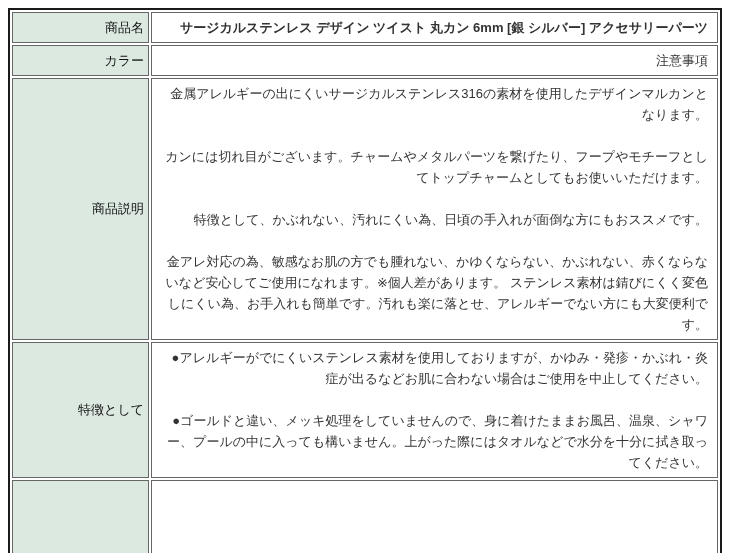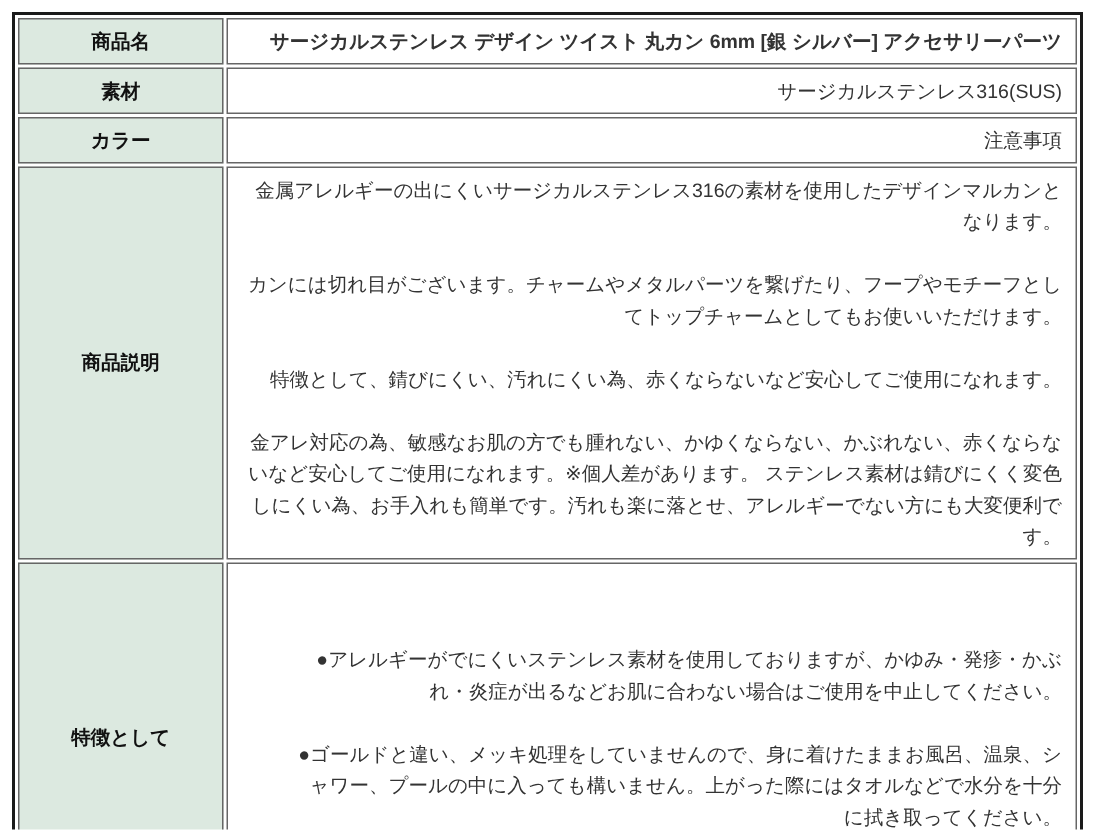--- a/index.html
+++ b/index.html
@@ -30,23 +30,23 @@
     border-spacing: 2px;
     border: 2px solid var(--outer-border);
     border-bottom-width: 3px;
     background: var(--page-bg);
   }
   table.spec th {
     width: 137px;
     background: var(--label-bg);
     border: 1px solid var(--cell-border);
     font-size: 13px;
-    font-weight: bold;
+    font-weight: normal;
     color: var(--label-text);
-    text-align: center;
+    text-align: right;
     vertical-align: middle;
     padding: 2px 4px;
   }
   table.spec td {
     border: 1px solid var(--cell-border);
     font-size: 13px;
     line-height: 21px;
     color: var(--body-text);
     text-align: right;
     vertical-align: middle;
@@ -75,37 +75,31 @@
 <div class="wrap">
   <table class="spec">
     <tbody>
         <tr>
           <th>商品名</th>
           <td>
             <p>サージカルステンレス デザイン ツイスト 丸カン 6mm [銀 シルバー] アクセサリーパーツ</p>
           </td>
         </tr>
         <tr>
-          <th>素材</th>
-          <td>
-            <p>サージカルステンレス316(SUS)</p>
-          </td>
-        </tr>
-        <tr>
           <th>カラー</th>
           <td>
             <p>注意事項</p>
           </td>
         </tr>
         <tr>
           <th>商品説明</th>
           <td>
             <p>金属アレルギーの出にくいサージカルステンレス316の素材を使用したデザインマルカンとなります。</p>
             <p>カンには切れ目がございます。チャームやメタルパーツを繋げたり、フープやモチーフとしてトップチャームとしてもお使いいただけます。</p>
-            <p>特徴として、錆びにくい、汚れにくい為、赤くならないなど安心してご使用になれます。</p>
+            <p>特徴として、かぶれない、汚れにくい為、日頃の手入れが面倒な方にもおススメです。</p>
             <p>金アレ対応の為、敏感なお肌の方でも腫れない、かゆくならない、かぶれない、赤くならないなど安心してご使用になれます。※個人差があります。 ステンレス素材は錆びにくく変色しにくい為、お手入れも簡単です。汚れも楽に落とせ、アレルギーでない方にも大変便利です。</p>
           </td>
         </tr>
         <tr>
           <th>特徴として</th>
           <td>
             <p>●アレルギーがでにくいステンレス素材を使用しておりますが、かゆみ・発疹・かぶれ・炎症が出るなどお肌に合わない場合はご使用を中止してください。</p>
             <p>●ゴールドと違い、メッキ処理をしていませんので、身に着けたままお風呂、温泉、シャワー、プールの中に入っても構いません。上がった際にはタオルなどで水分を十分に拭き取ってください。</p>
           </td>
         </tr>

